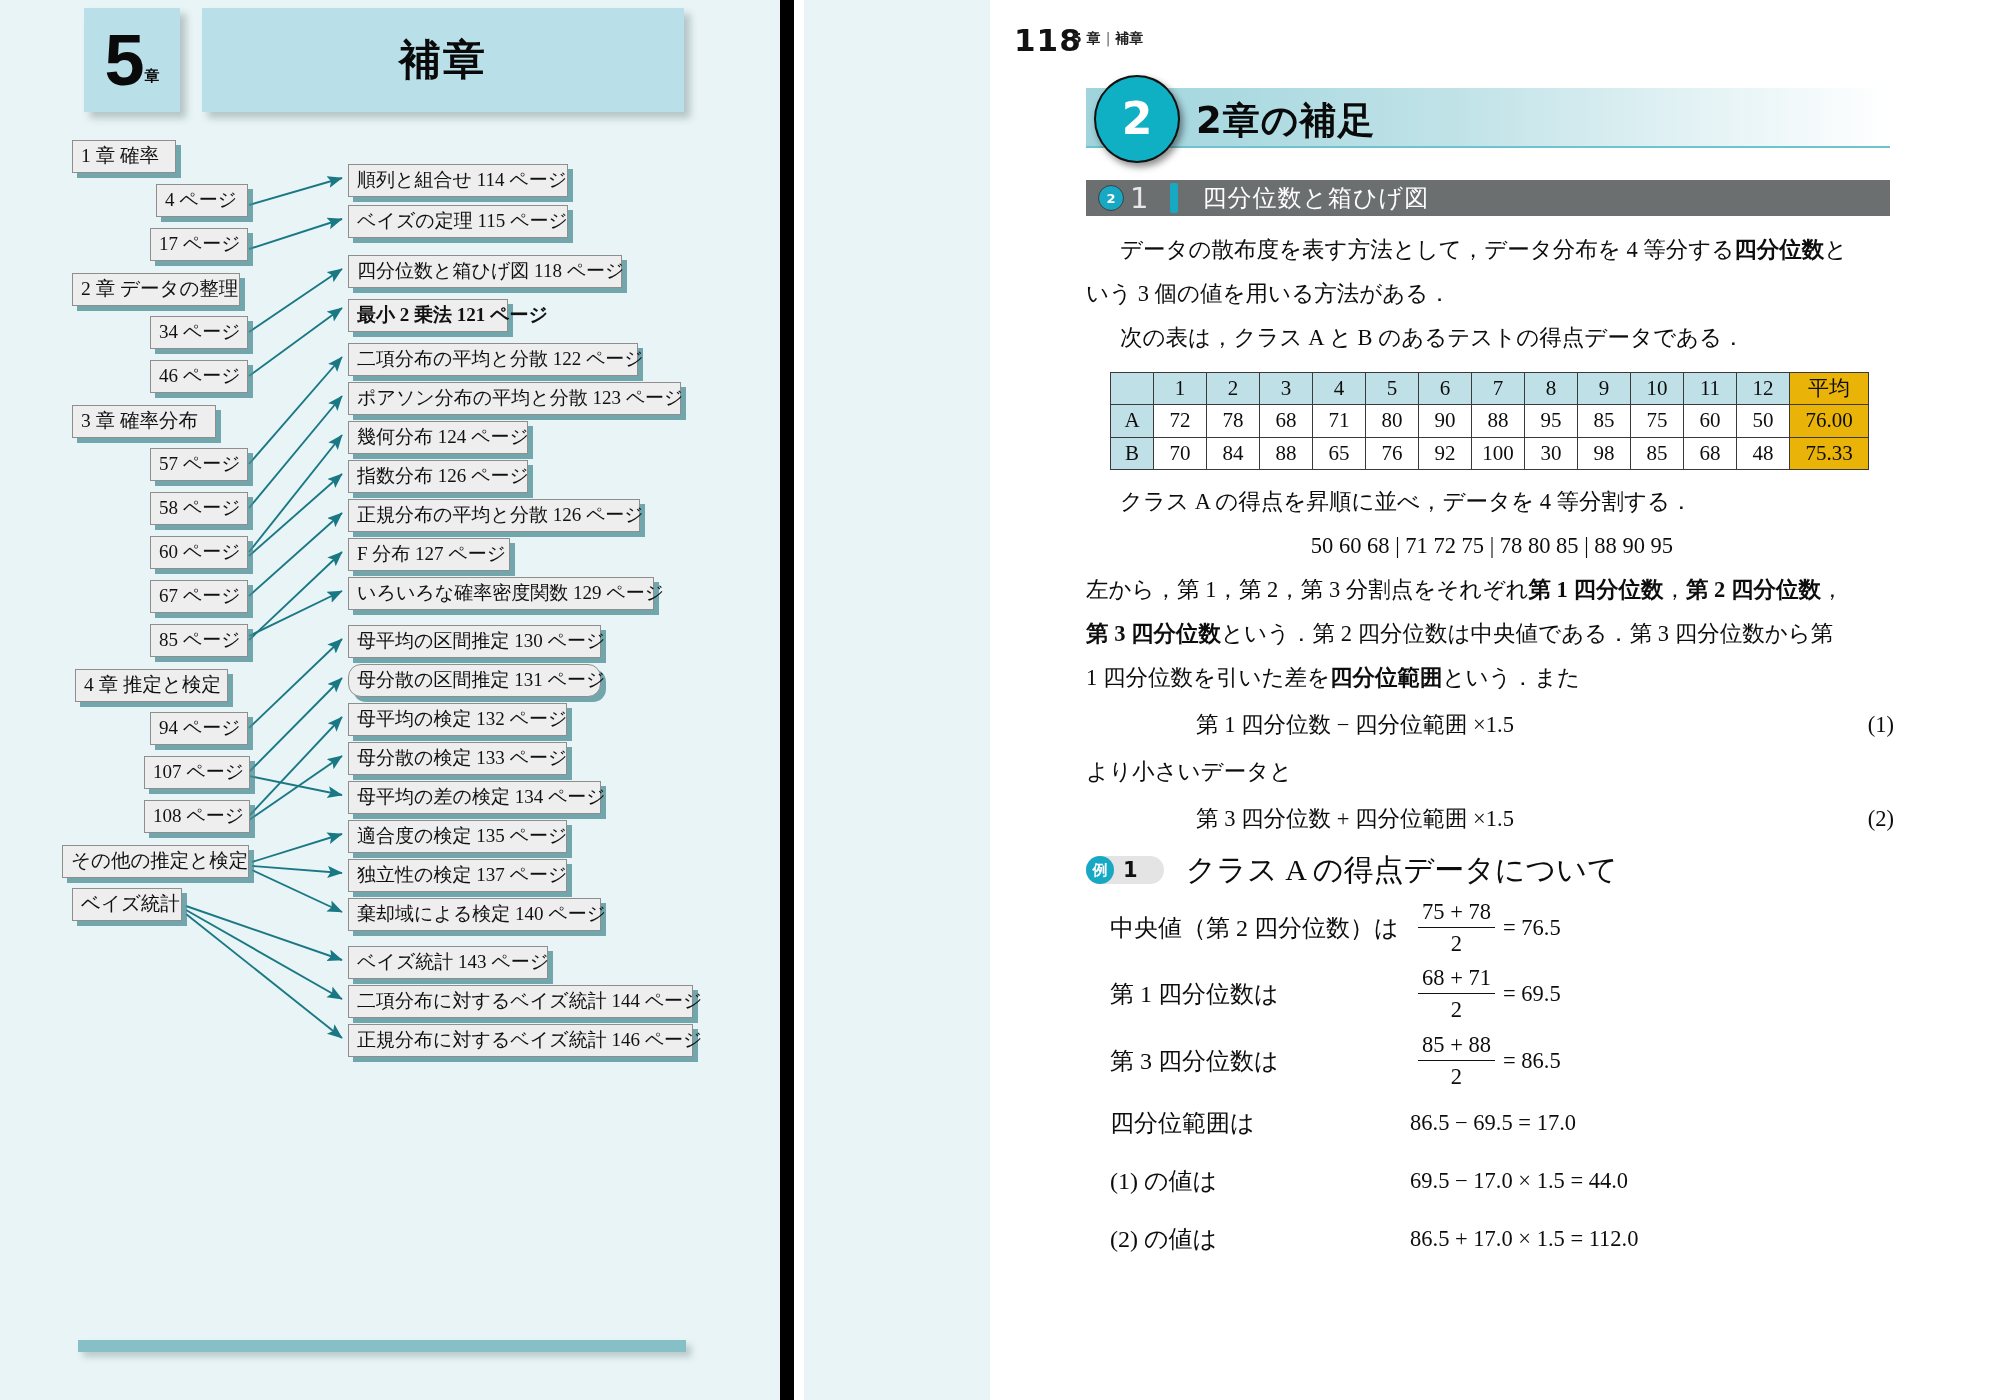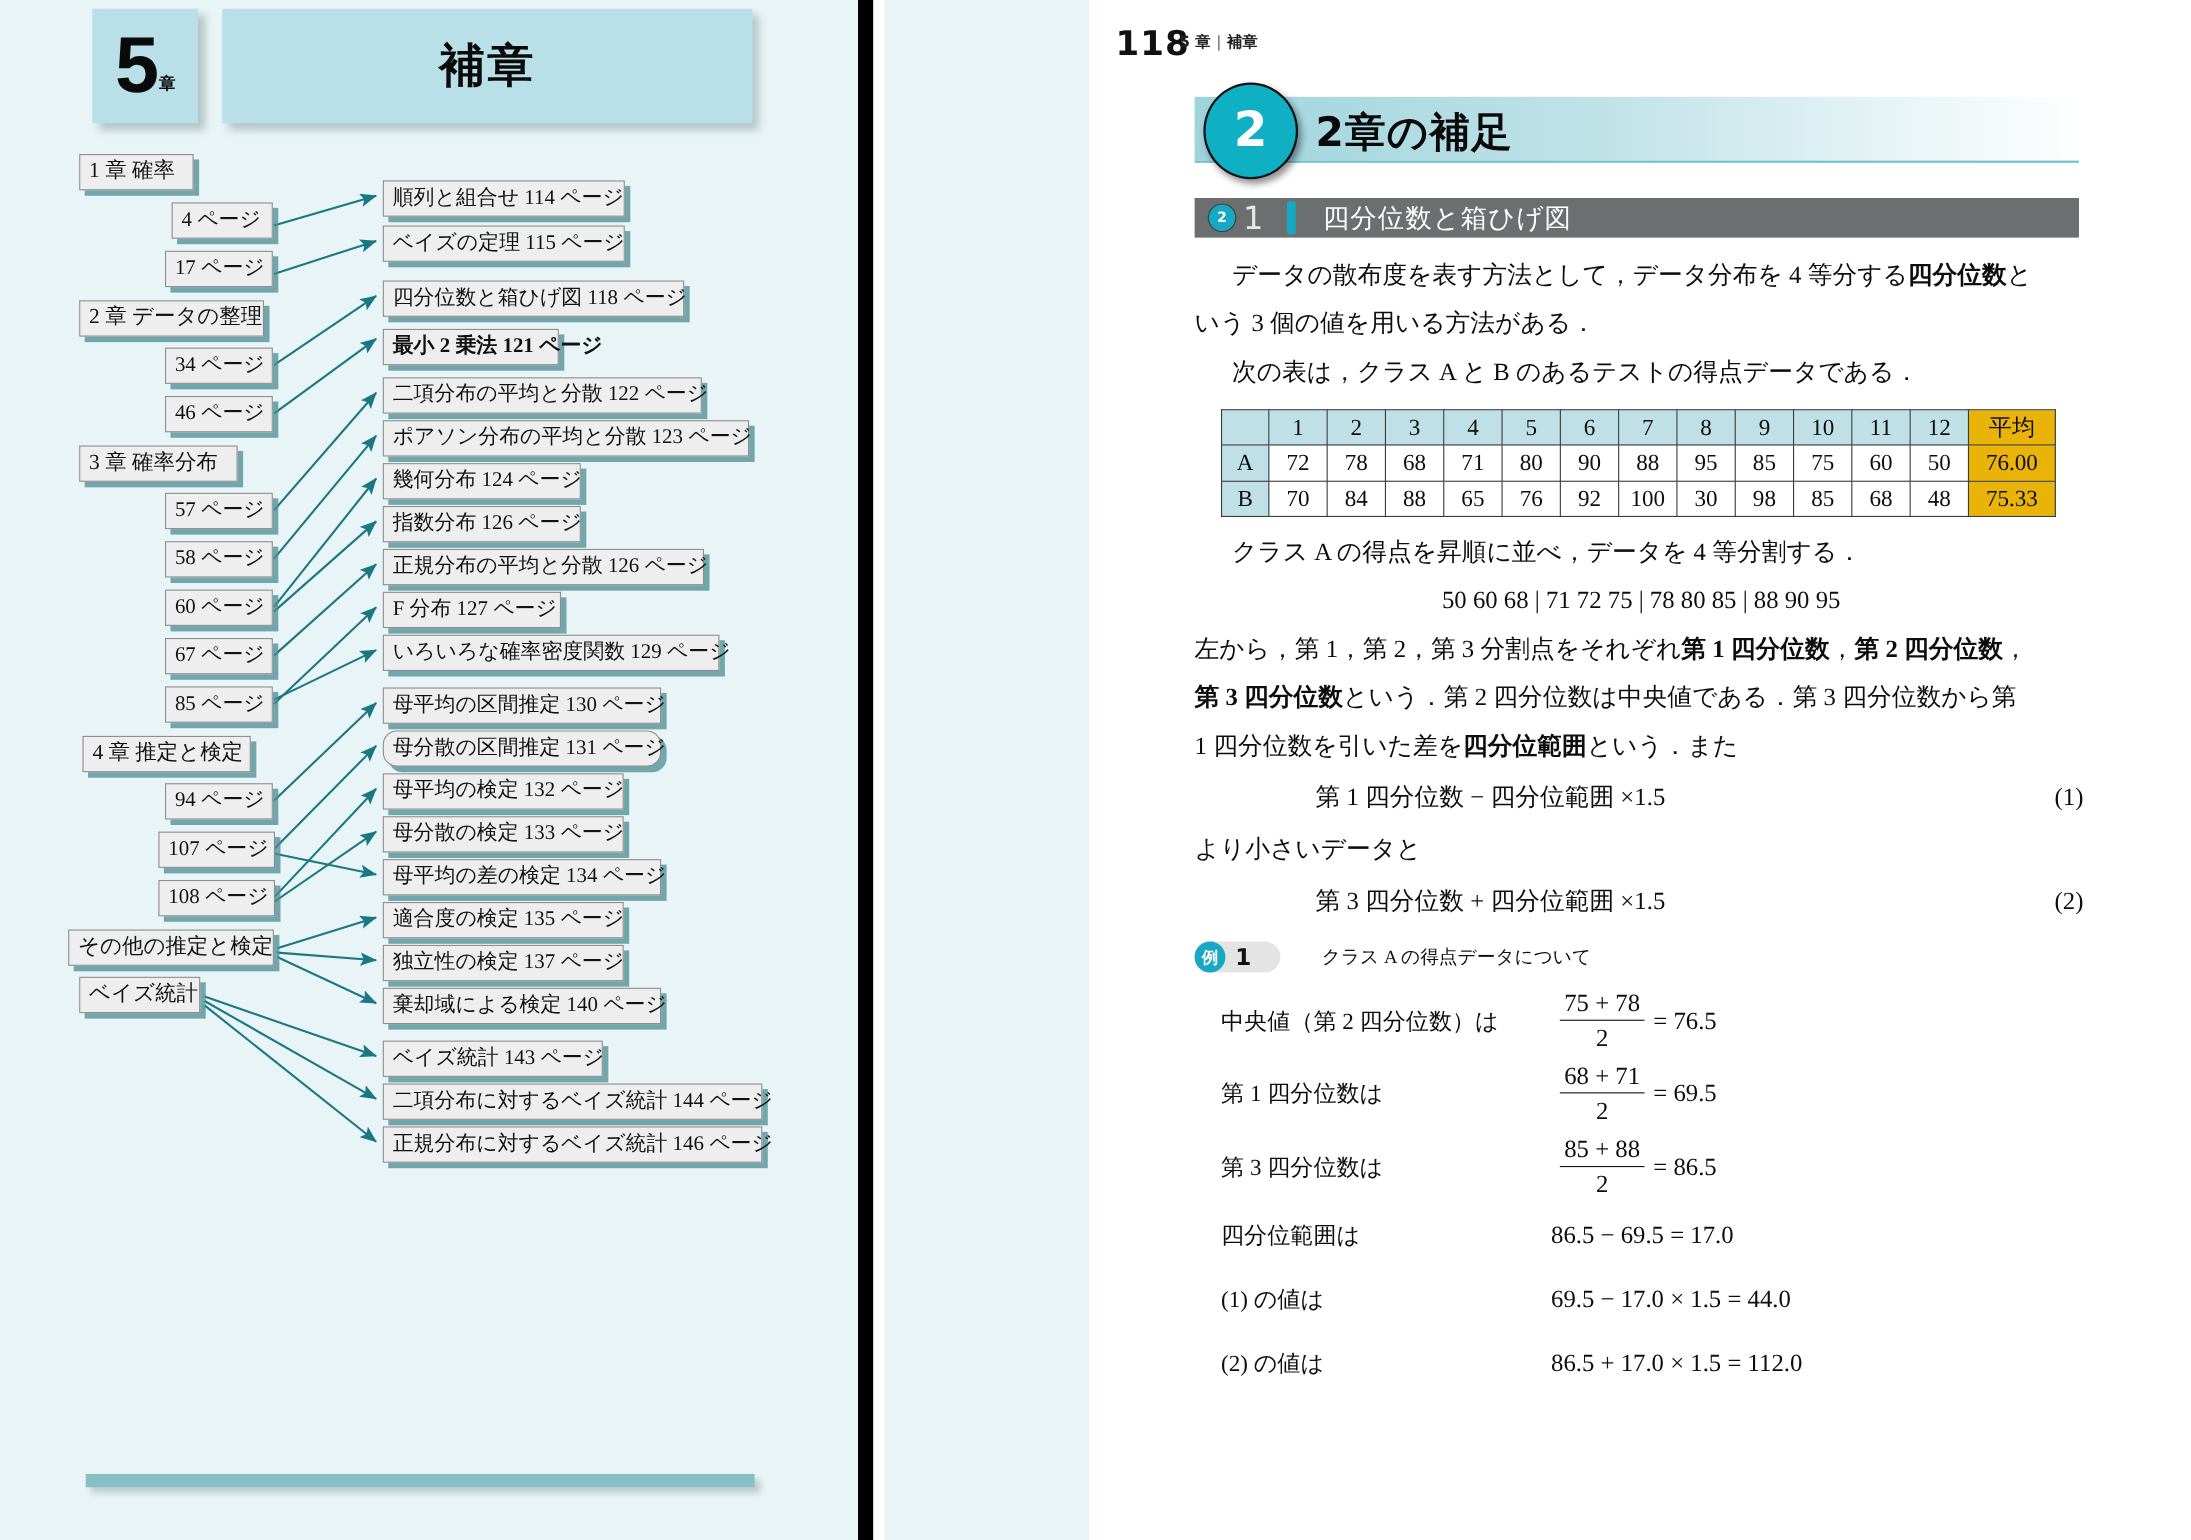--- a/index.html
+++ b/index.html
@@ -200,25 +200,25 @@
   .ex-circle{
     width:28px;height:28px;border-radius:50%;background:#17a8c4;
     display:flex;align-items:center;justify-content:center;
     font-family:"DejaVu Sans","Liberation Sans",sans-serif;
     font-size:15px;font-weight:700;color:#fff;
   }
   .ex-no{
     font-family:"DejaVu Sans","Liberation Sans",sans-serif;
     font-size:21px;font-weight:700;color:#111;margin-left:9px;
   }
-  .ex-text{margin-left:38px;font-size:17px;}
+  .ex-text{margin-left:22px;font-size:30px;}
 
   
   .calc{display:flex;align-items:center;margin-top:6px;}
-  .calc .lhs{width:300px;padding-left:24px;font-size:21px;line-height:52px;}
+  .calc .lhs{width:300px;padding-left:24px;font-size:24px;line-height:52px;}
   .calc .rhs{font-size:22.5px;display:flex;align-items:center;}
   .frac{display:inline-flex;flex-direction:column;align-items:center;
         vertical-align:middle;margin:0 8px;}
   .frac .num{border-bottom:1.5px solid #111;padding:0 4px 1px 4px;line-height:1.25;}
   .frac .den{padding-top:1px;line-height:1.3;}
 </style>
 </head>
 <body>
 
 <div class="spread">

